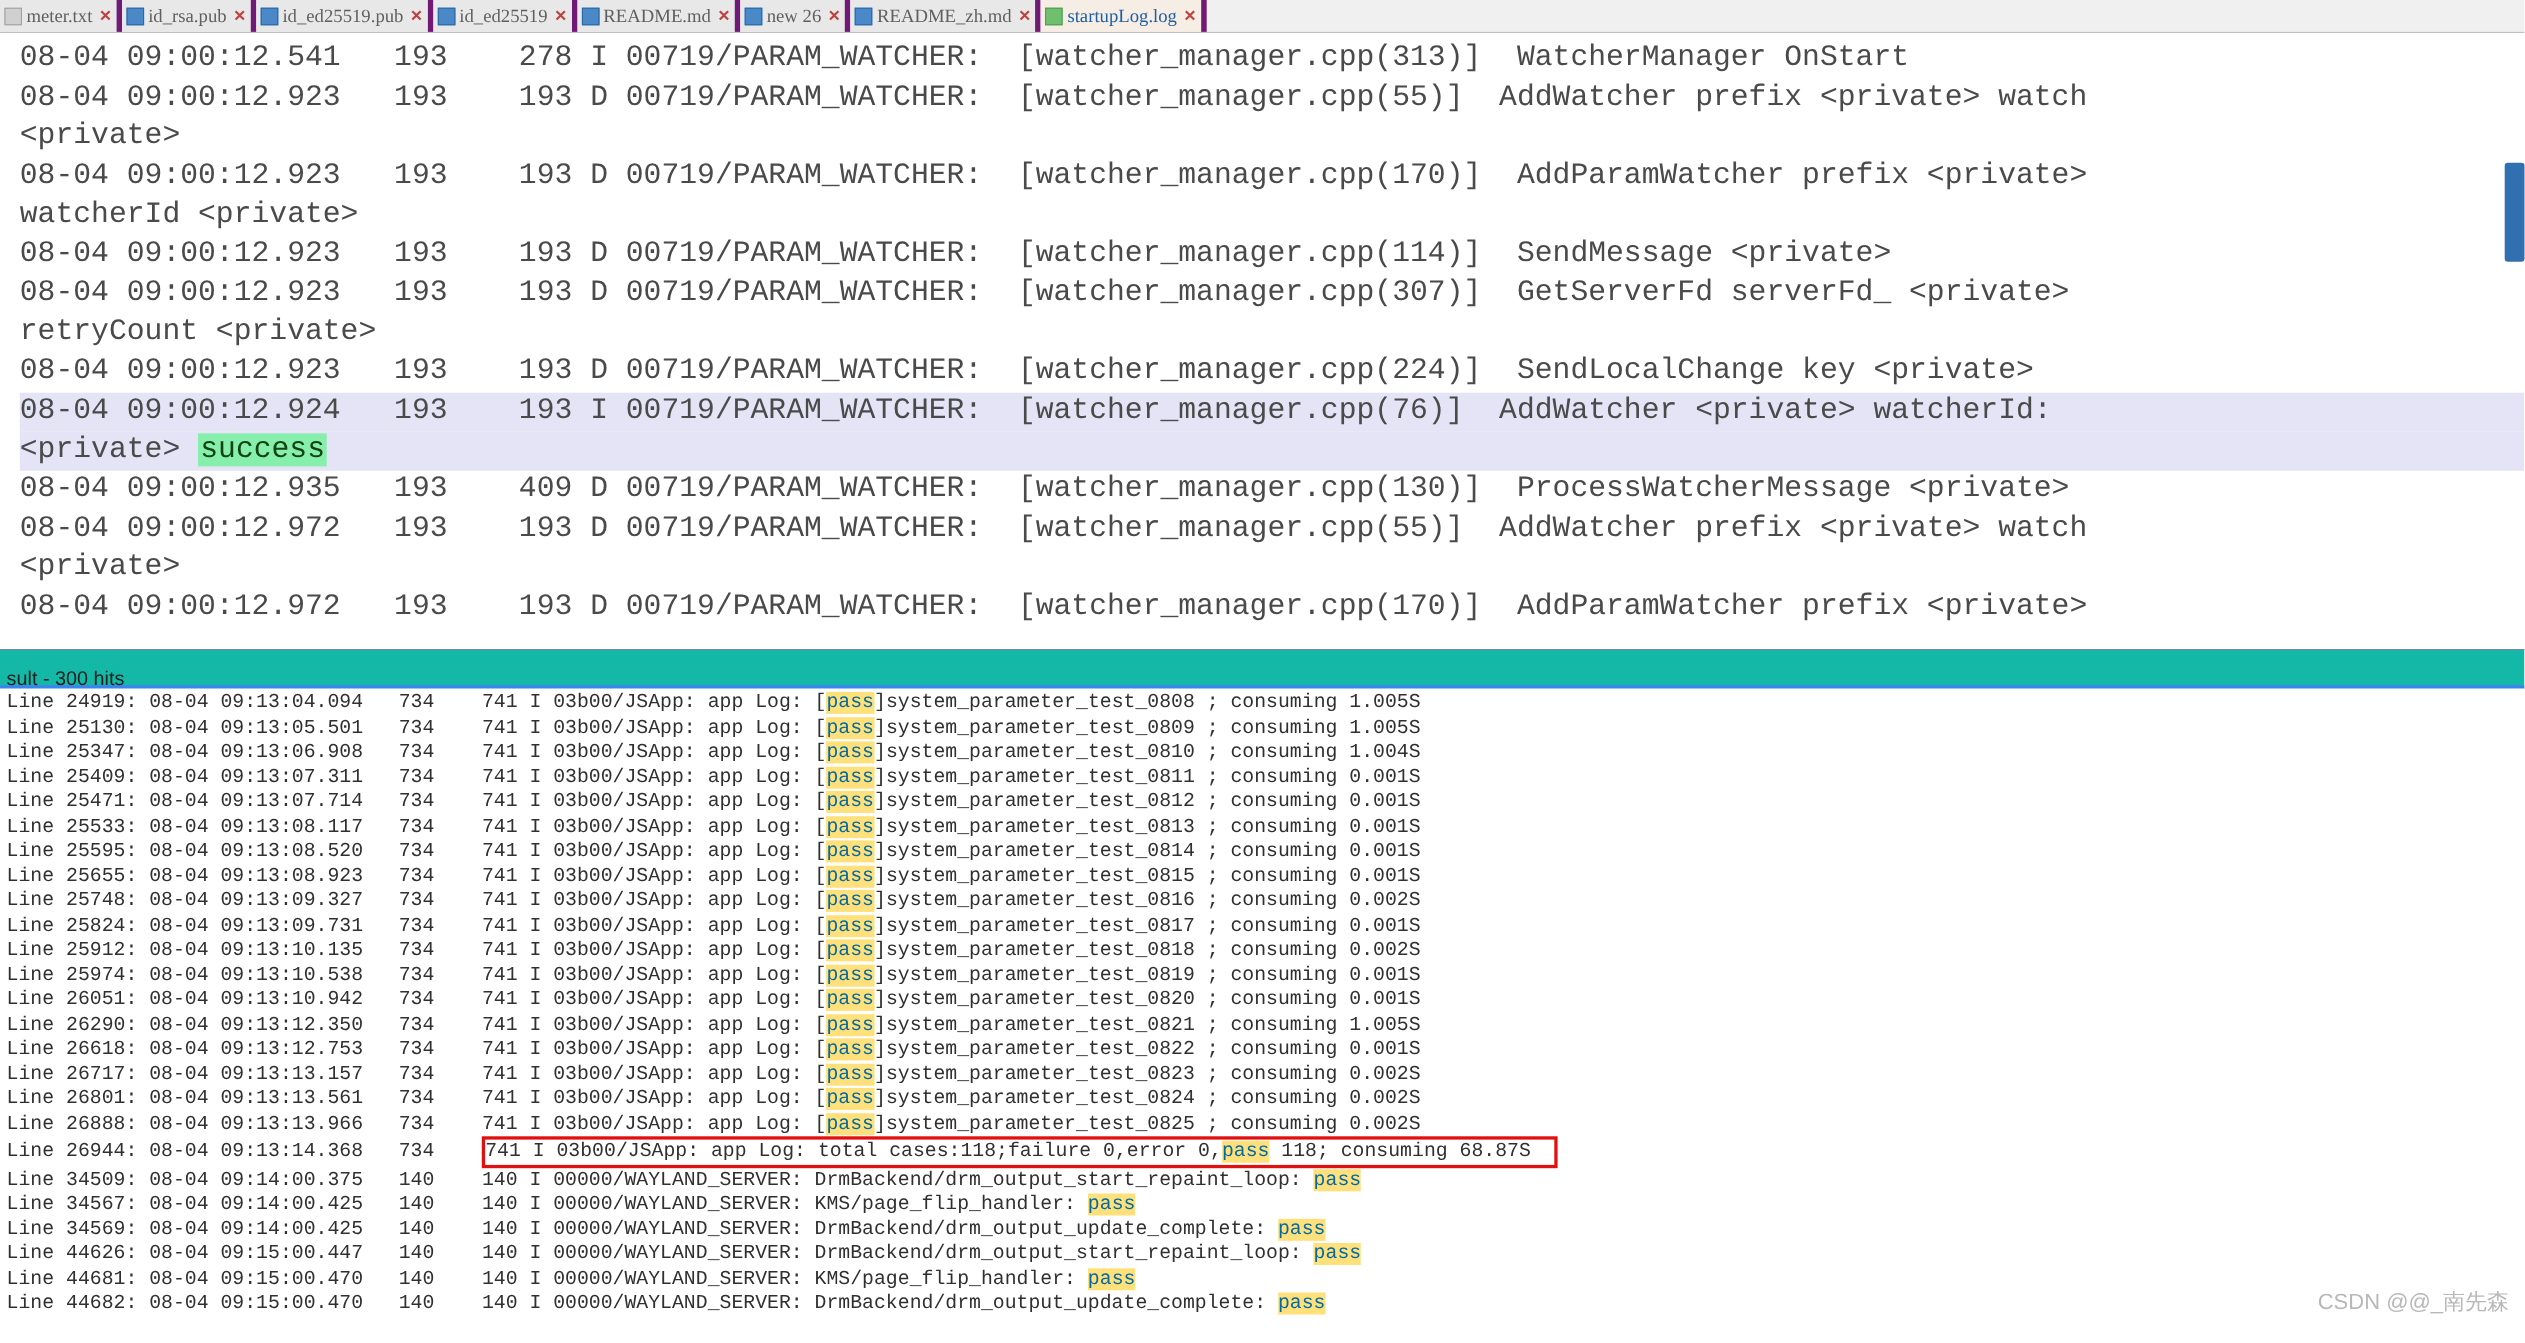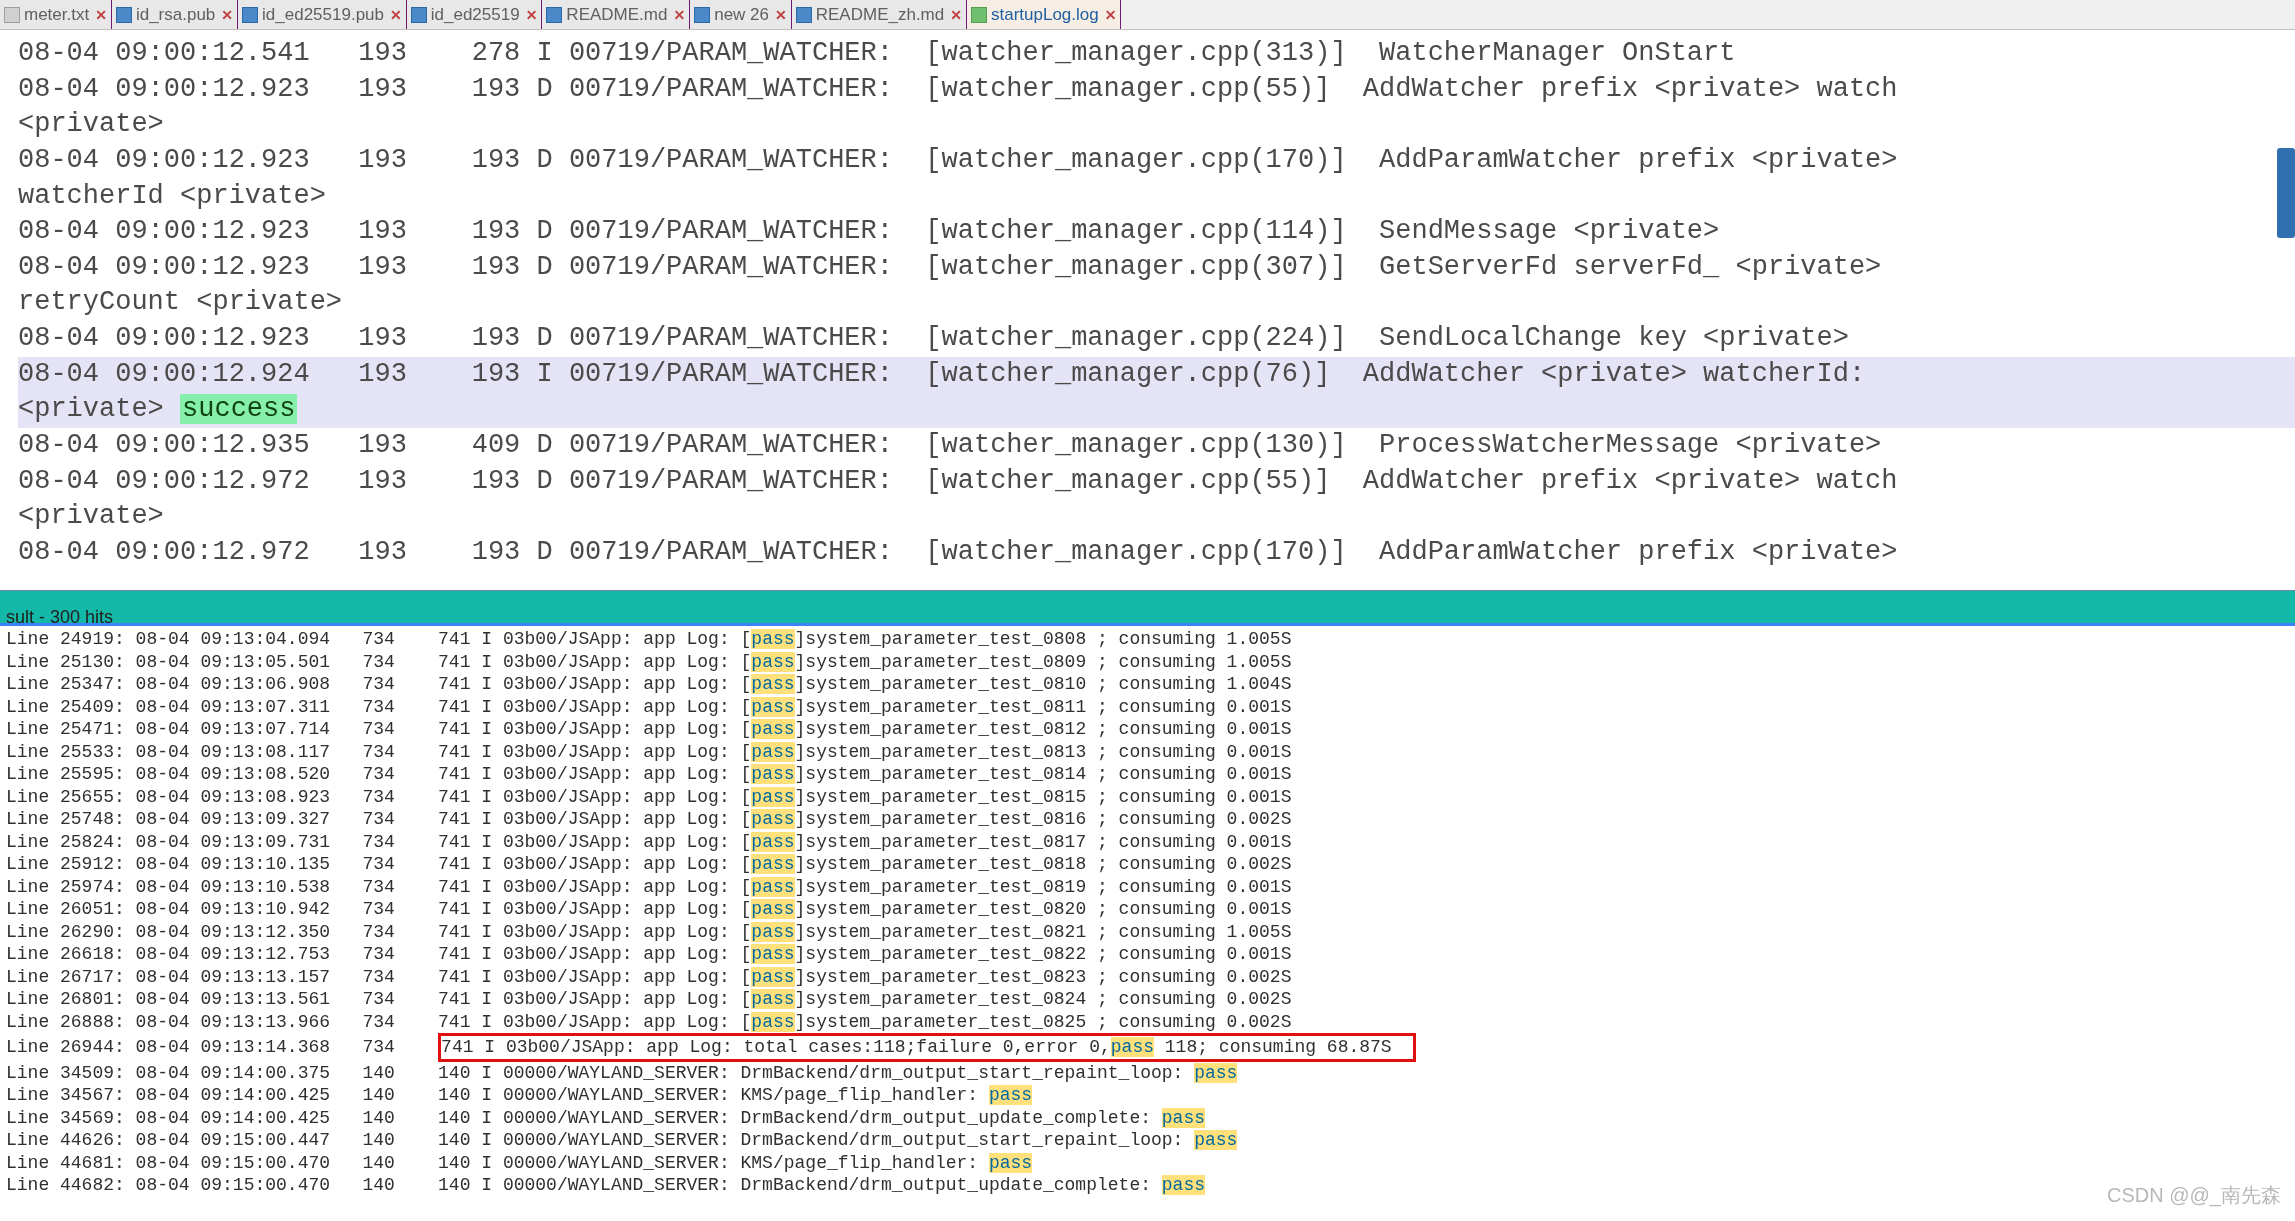--- a/index.html
+++ b/index.html
@@ -13,24 +13,24 @@
   .tab-bar {
     display: flex;
     background: #f0f0f0;
     height: 30px;
     border-bottom: 1px solid #c0c0c0;
   }
   .tab {
     display: flex;
     align-items: center;
     padding: 0 4px;
-    border-right: 1px solid #701a75;
+    border-right: 5px solid #701a75;
     background: #e8e8e8;
     font-size: 17px;
-    font-family: Liberation Sans, sans-serif;
+    font-family: Liberation Serif, serif;
     color: #606060;
     cursor: pointer;
     justify-content: space-between;
   }
   .tab.active {
     background: #f6ede4;
     color: #2060a0;
   }
   .tab-icon {
     width: 16px;
@@ -92,21 +92,21 @@
     right:0;
     top:148px;
     width:18px;
     height:90px;
     background:#3070b0;
     border-radius:3px;
   }
   .watermark {
     position: absolute;
     right: 14px;
-    bottom: 12px;
+    bottom: 24px;
     font-size: 20px;
     color: #b8b8b8;
     font-family: Arial, sans-serif;
     margin-left: 30px;
   }
 </style>
 </head>
 <body>
 
 <div class="tab-bar" id="tab-bar">

